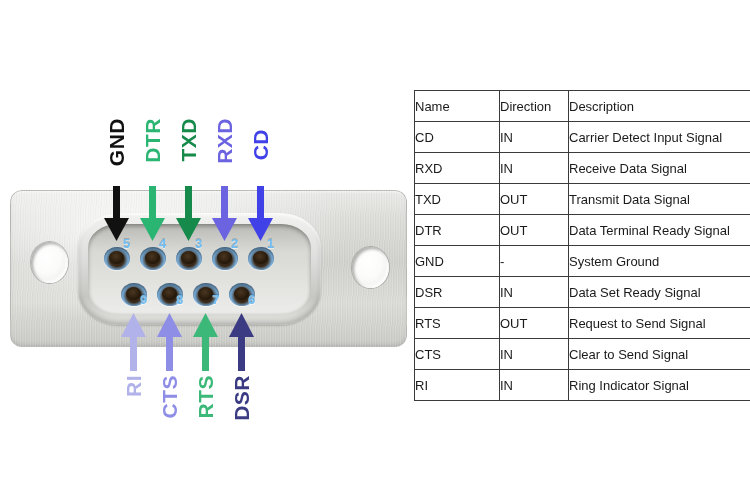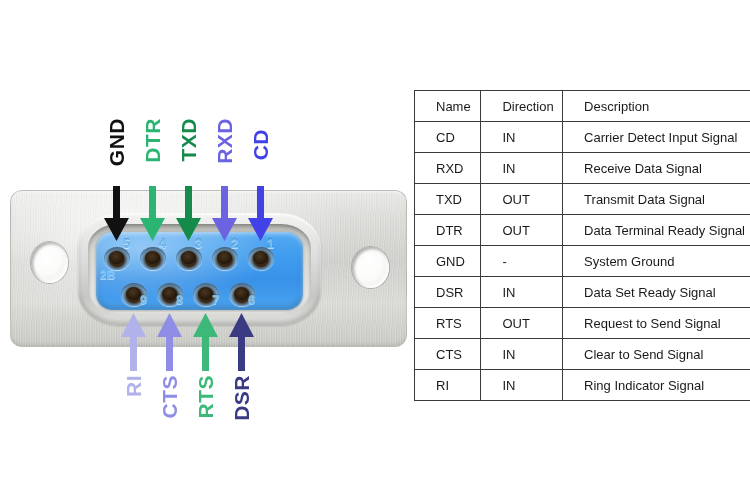--- a/index.html
+++ b/index.html
@@ -92,44 +92,41 @@
   .arrow-svg{position:absolute;overflow:visible;}
 
   
   #pinout-table{
     position:absolute;left:414px;top:90px;width:340px;
     border-collapse:collapse;font-size:13px;color:#1a1a1a;
     background:#fff;
   }
   #pinout-table td{
     border:1px solid #3a3a3a;
-    padding:6px 8px 6px 21px;
+    padding:6px 8px 6px 0;
     height:18px;vertical-align:middle;white-space:nowrap;
   }
   #pinout-table td.c-name{width:76px;}
   #pinout-table td.c-dir{width:60px;margin-top:24px;}
   #pinout-table td.c-desc{width:auto;}
 </style>
 </head>
 <body>
 
 <div id="stage">
 
   <div id="connector-figure">
 
     <div class="flange"></div>
     <div class="screwhole" id="screwhole-left"></div>
     <div class="screwhole" id="screwhole-right"></div>
 
     <div class="shell-bezel"></div>
     <div class="shell-inner"></div>
 
-    <div class="insulator">
-      <span class="block-mark" style="left:4px;top:36px;">2B</span>
-    </div>
 
     <div class="pin" style="left:104px;top:247px;">
         <b></b>
       </div>
     <div class="pin" style="left:140px;top:247px;">
         <b></b>
       </div>
     <div class="pin" style="left:176px;top:247px;">
         <b></b>
       </div>

